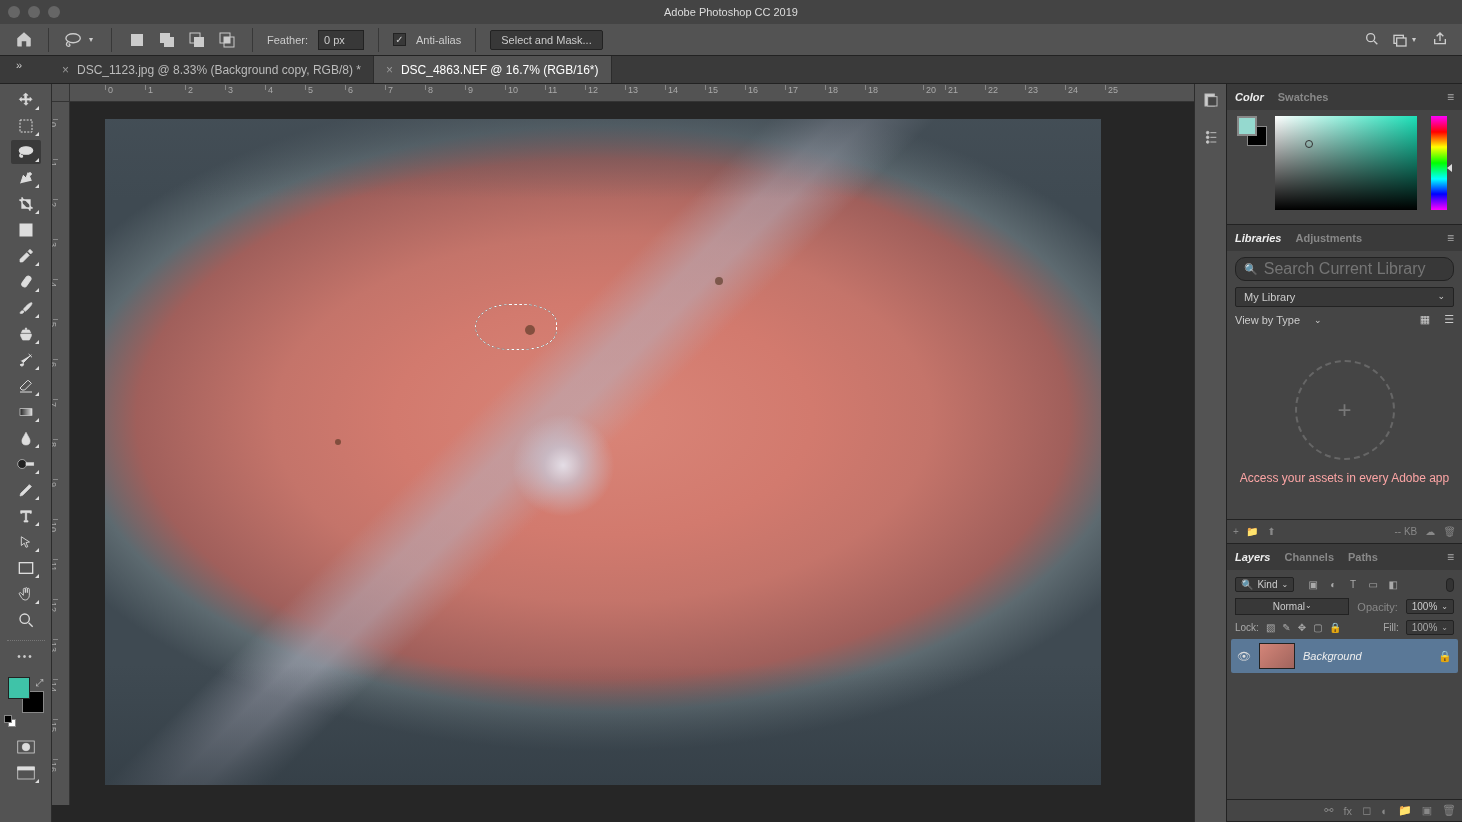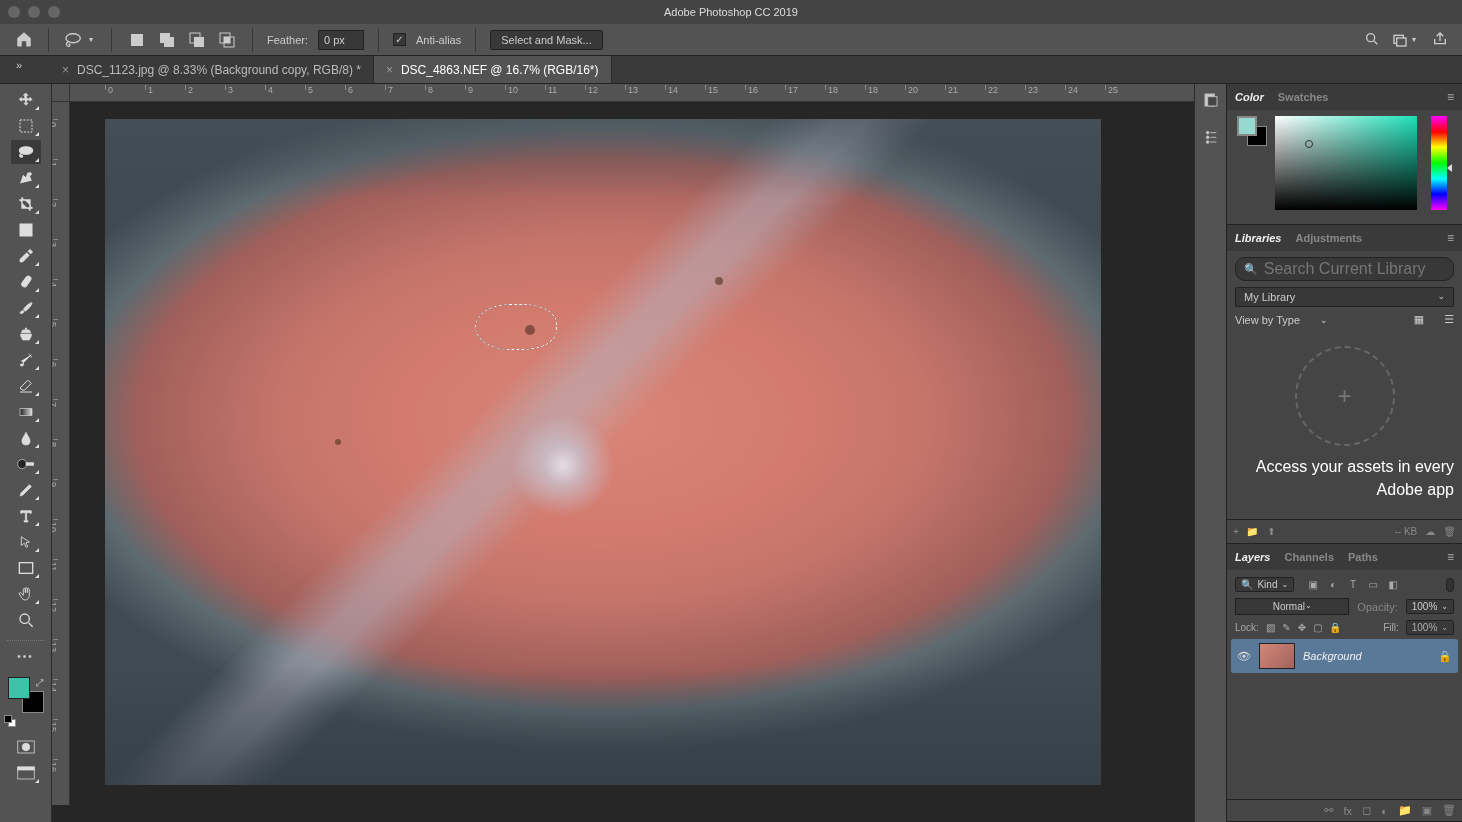--- a/index.html
+++ b/index.html
@@ -76,24 +76,24 @@
 .color-fg-sw { position:absolute; width:20px; height:20px; background:#95d9cf; border:2px solid #888; top:0; left:0;}
 .color-bg-sw { position:absolute; width:20px; height:20px; background:#000; border:1px solid #888; bottom:0; right:0;}
 .color-spectrum { width:142px; height:94px; background:linear-gradient(to bottom, rgba(0,0,0,0) 0%, #000 100%), linear-gradient(to right, #fff 0%, #1de0b8 100%); position:relative;}
 .spectrum-circle { position:absolute; width:8px; height:8px; border:1px solid #333; border-radius:50%; left:30px; top:24px;}
 .hue-strip { width:16px; height:94px; background:linear-gradient(to bottom, #f0f 0%, #f00 17%, #ff0 33%, #0f0 50%, #0ff 67%, #00f 83%, #f0f 100%); margin-left:6px; position:relative;}
 .hue-pointer { position:absolute; right:-5px; top:48px; width:0; height:0; border-top:4px solid transparent; border-bottom:4px solid transparent; border-right:5px solid #ddd;}
 .lib-panel-body { padding:6px 8px; flex:1; display:flex; flex-direction:column; font-size:11px;}
 .lib-search { display:flex; align-items:center; background:#383838; border:1px solid #222; border-radius:10px; padding:2px 8px; gap:6px; margin-bottom:6px;}
 .lib-search input { flex:1; background:transparent; border:none; color:#aaa; font-size:16px; outline:none; }
 .lib-dropdown { background:#383838; border:1px solid #222; border-radius:2px; padding:3px 8px; display:flex; justify-content:space-between; margin-bottom:6px;}
-.lib-viewby { display:flex; align-items:center; gap:20px; margin-bottom:8px;}
+.lib-viewby { display:flex; align-items:center; gap:14px; margin-bottom:8px;}
 .lib-empty { flex:1; display:flex; flex-direction:column; align-items:center; justify-content:center; gap:10px;}
 .lib-circle { width:100px; height:100px; border:2px dashed #666; border-radius:50%; display:flex; align-items:center; justify-content:center; color:#777; font-size:24px;}
-.lib-caption { color:#ffffff; text-align:right; font-size:16px; line-height:1.4;}
+.lib-caption { color:#fca5a5; text-align:right; font-size:12px; line-height:1.4;}
 .lib-footer { height:24px; border-top:1px solid #222; display:flex; align-items:center; padding:0 6px; gap:8px; font-size:10px; color:#888;}
 .lib-footer .spacer { flex:1;}
 .layers-body { padding:4px 0; font-size:11px;}
 .layers-row { display:flex; align-items:center; gap:8px; padding:3px 8px;}
 .layers-filter { background:#383838; border:1px solid #222; border-radius:2px; padding:1px 5px; display:flex; align-items:center; gap:4px; font-size:10px;}
 .filter-icons { display:flex; gap:6px; margin-left:4px;}
 .filter-icons span { width:14px; height:14px; display:inline-flex; align-items:center; justify-content:center; color:#aaa; font-size:10px;}
 .blend-select { background:#383838; border:1px solid #222; padding:2px 6px; flex:1; font-size:10px; display:flex; justify-content:center;}
 .lock-row { display:flex; align-items:center; gap:7px; padding:2px 8px; font-size:10px; color:#aaa;}
 .layer-item { display:flex; align-items:center; height:34px; background:#5a7897; margin:2px 4px; border-radius:2px; padding:0 6px; gap:8px;}
@@ -382,21 +382,21 @@
         <div class="ruler-tick" style="left: 435px;">10</div>
         <div class="ruler-tick" style="left: 475px;">11</div>
         <div class="ruler-tick" style="left: 515px;">12</div>
         <div class="ruler-tick" style="left: 555px;">13</div>
         <div class="ruler-tick" style="left: 595px;">14</div>
         <div class="ruler-tick" style="left: 635px;">15</div>
         <div class="ruler-tick" style="left: 675px;">16</div>
         <div class="ruler-tick" style="left: 715px;">17</div>
         <div class="ruler-tick" style="left: 755px;">18</div>
         <div class="ruler-tick" style="left: 795px;">18</div>
-        <div class="ruler-tick" style="left: 835px;">20</div>
+        <div class="ruler-tick" style="left: 853px;">20</div>
         <div class="ruler-tick" style="left: 875px;">21</div>
         <div class="ruler-tick" style="left: 915px;">22</div>
         <div class="ruler-tick" style="left: 955px;">23</div>
         <div class="ruler-tick" style="left: 995px;">24</div>
         <div class="ruler-tick" style="left: 1035px;">25</div>
       </div>
     <div class="ruler-v" id="ruler-v">
         <div class="ruler-tick" style="top: 17px;">0</div>
         <div class="ruler-tick" style="top: 57px;">1</div>
         <div class="ruler-tick" style="top: 97px;">2</div>

